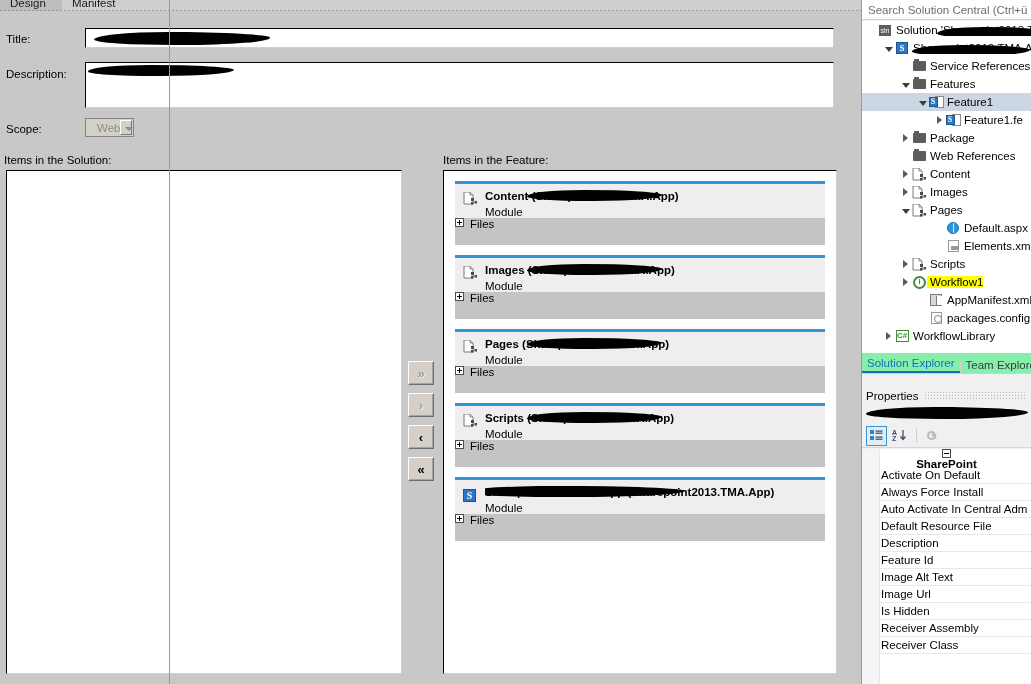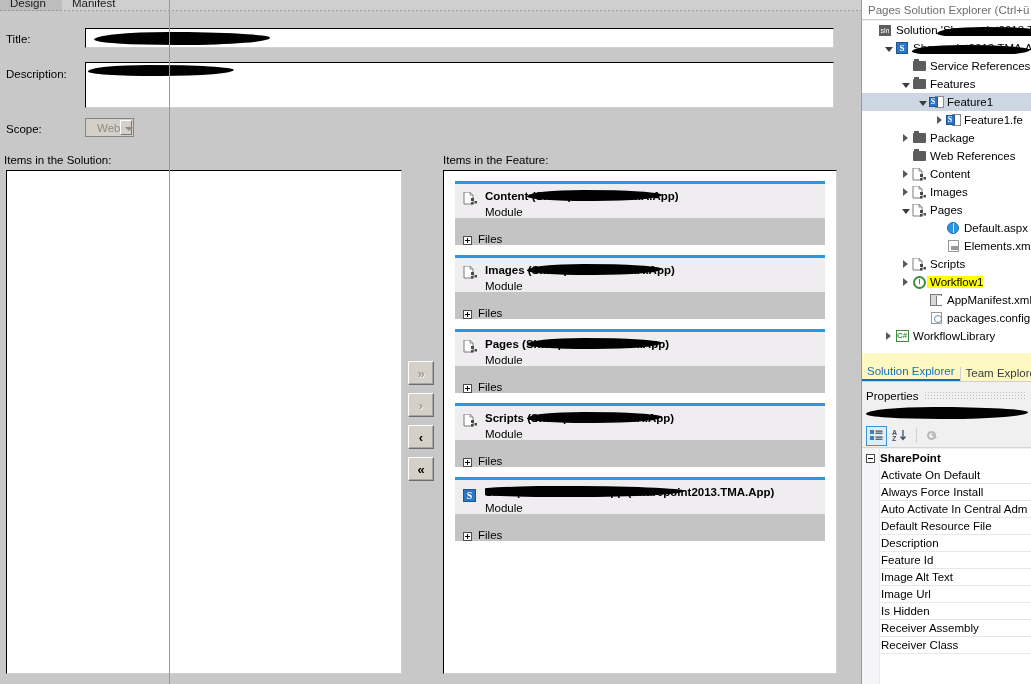--- a/index.html
+++ b/index.html
@@ -137,21 +137,21 @@
     padding: 5px 0 0 30px;
   }
   .fcard-title {
     font-size: 11.5px; font-weight: bold; color: #000;
     white-space: nowrap; overflow: hidden;
     position: relative; height: 15px; line-height: 15px;
   }
   .fcard-sub { font-size: 11.5px; color: #000; line-height: 16px; }
   .fcard-files {
     background: #c4c4c4; height: 27px;
-    display: flex; align-items: flex-end; padding-left: 8px;
+    display: flex; align-items: flex-start; 
   }
   .plusbox {
     width: 9px; height: 9px; margin-right: 6px;
     border: 1px solid #4b4b4b; background: #fff;
     position: relative; flex: none;
   }
   .plusbox::before, .plusbox::after {
     content:""; position:absolute; background:#000;
   }
   .plusbox::before { left:1px; top:3px; width:5px; height:1px; }
@@ -283,22 +283,22 @@
   .ic-pkgcfg {
     width: 11px; height: 12px; background:#fff; border:1px solid #9a9a9a; position:relative;
   }
   .ic-pkgcfg::after {
     content:""; position:absolute; left:2px; top:2px; width:6px; height:6px;
     border:1px solid #6f8fb0; border-radius:50%;
   }
 
   
   #se-tabs {
-    position: absolute; left: 0; top: 353px; width: 169px; height: 29px;
-    background: #fef9c3; border-bottom: 1px solid #cfcfcf;
+    position: absolute; left: 0; top: 353px; width: 169px; height: 21px;
+    background: #86efac; border-bottom: 1px solid #cfcfcf;
     display: flex; align-items: flex-end;
   }
   .setab {
     font-size: 11.5px; padding: 0 5px 2px 5px; white-space: nowrap;
   }
   .setab.active { color: #1570b6; border-bottom: 2px solid #1570b6; }
   .setab.inactive { color: #3a3a3a; border-left: 1px solid #cfcfcf; overflow:hidden; }
 
   
   #prop-header {
@@ -344,21 +344,21 @@
     background:#b9b9b9; transform: rotate(45deg);
   }
 
   
   #prop-grid {
     position: absolute; left: 0; top: 449px; width: 169px; height: 235px;
     background: #fff; overflow: hidden;
   }
   .pgroup {
     height: 18px; display: flex; align-items: center;
-    font-size: 11.5px; font-weight: bold;
+    font-size: 11.5px; font-weight: bold; flex-direction: column;
   }
   .minusbox {
     width: 9px; height: 9px; margin: 0 5px 0 4px;
     border: 1px solid #4b4b4b; background: #fff;
     position: relative; flex: none;
   }
   .minusbox::before {
     content:""; position:absolute; left:1px; top:3px; width:5px; height:1px; background:#000;
   }
   .prow {
@@ -508,21 +508,21 @@
             <div class="plusbox"></div>
             <div class="files-lbl">Files</div>
           </div>
         </div>
       </div>
 
   </div>
 
   <div id="dock">
 
-    <div id="se-search">Pages Solution Explorer (Ctrl+ü</div>
+    <div id="se-search">Search Solution Central (Ctrl+ü</div>
 
     <div id="se-tree">
         <div class="trow">
           <div style="width: 4px; flex: 0 0 auto; height: 1px;"></div>
           <div class="twist"></div>
           <div class="ticon">
             <div class="ic-sln">sln</div>
           </div>
           <div class="tlabel" style="position: relative;">Solution 'Sharepoint2013.TMA' (1<div class="redact" style="left: 44px; top: 3px; width: 110px; height: 11px;"></div></div>
         </div>

